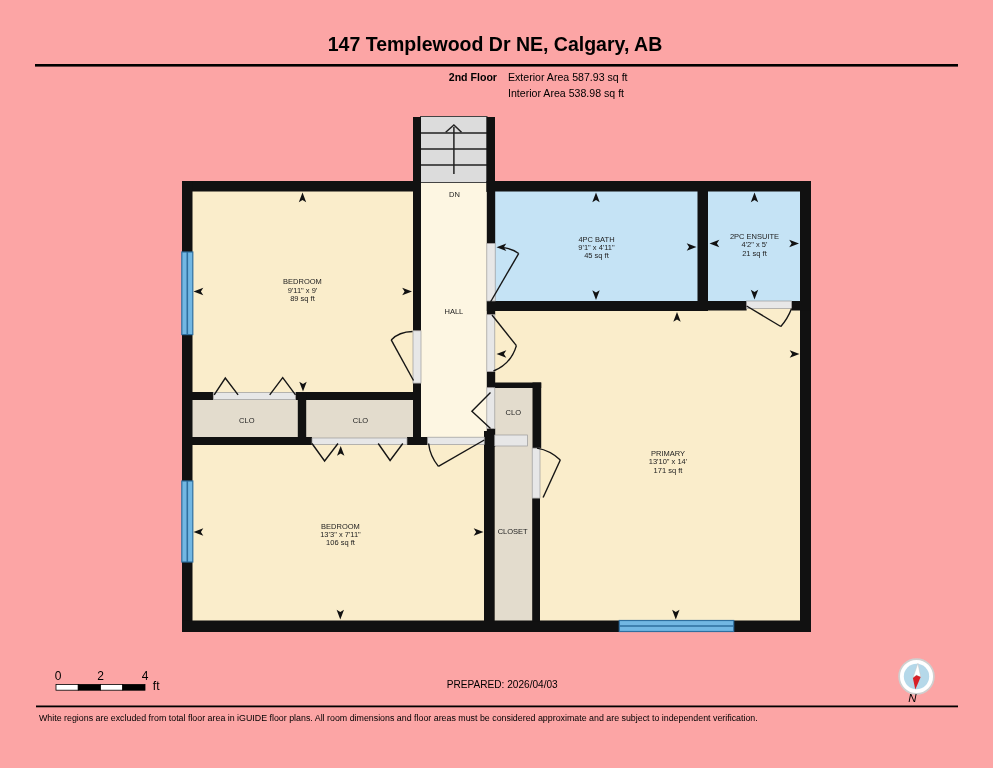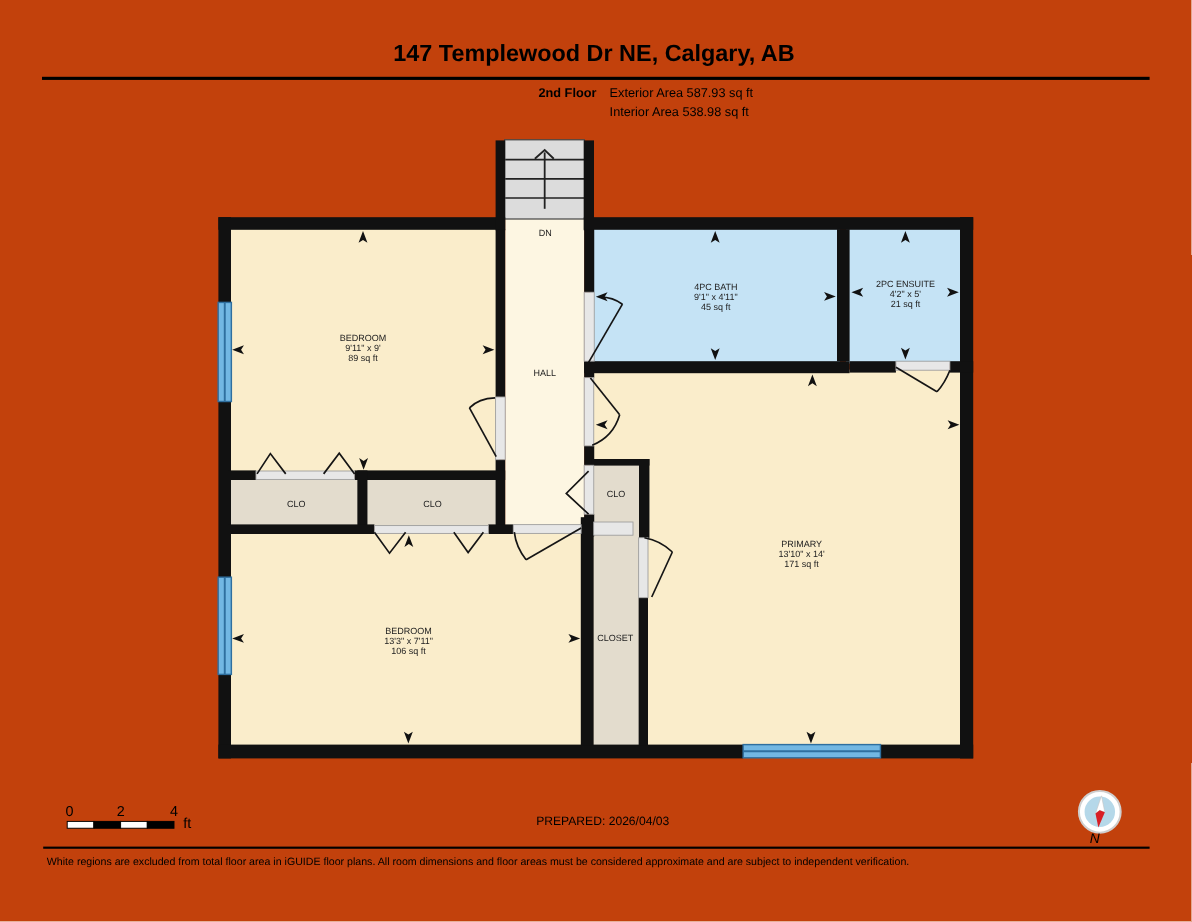--- a/index.html
+++ b/index.html
@@ -1,16 +1,16 @@
 <!DOCTYPE html>
 <html><head>
 <meta charset="utf-8">
 <style>
   html,body{margin:0;padding:0;background:#ffffff;}
-  .page{position:relative;width:993px;height:768px;background:#c2410c;overflow:hidden;
+  .page{position:relative;width:993px;height:768px;background:#fca5a5;overflow:hidden;
         font-family:"Liberation Sans", sans-serif;}
   svg text{font-family:"Liberation Sans", sans-serif;}
 </style>
 </head>
 <body>
 <div class="page">
 <svg width="993" height="768" viewBox="0 0 993 768">
 
 <text x="495" y="51" text-anchor="middle" font-size="19.5" font-weight="bold" fill="#000">147 Templewood Dr NE, Calgary, AB</text>
 

